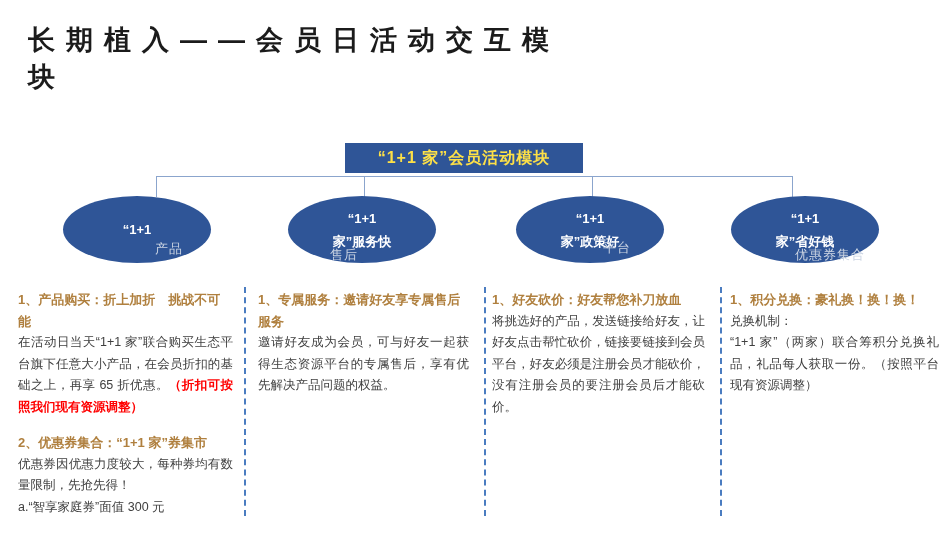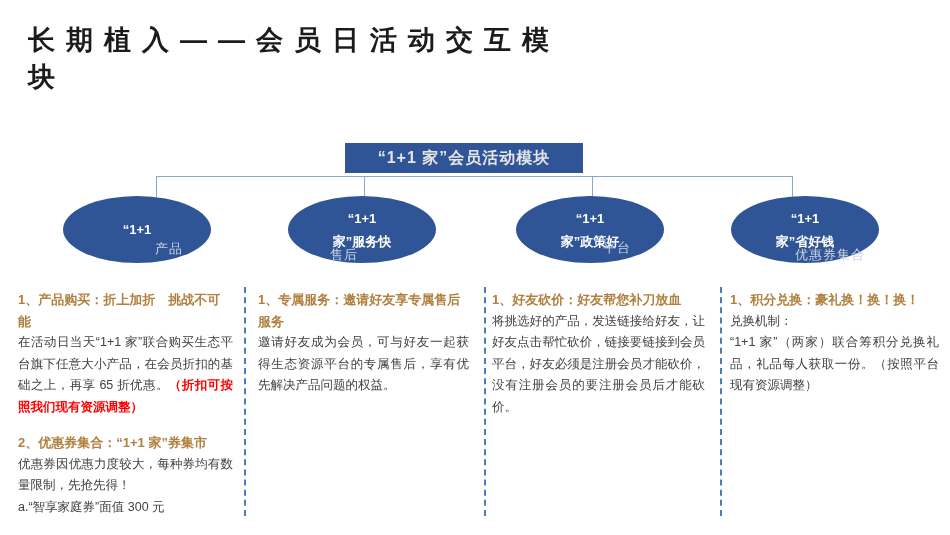--- a/index.html
+++ b/index.html
@@ -27,21 +27,21 @@
   }
 
   
   .root-box {
     position: absolute;
     left: 345px;
     top: 143px;
     width: 238px;
     height: 30px;
     background: #2f5597;
-    color: #e5e5e5;
+    color: #fde047;
     font-size: 16px;
     font-weight: bold;
     letter-spacing: 1px;
     display: flex;
     align-items: center;
     justify-content: center;
     z-index: 3;
   }
 
   

